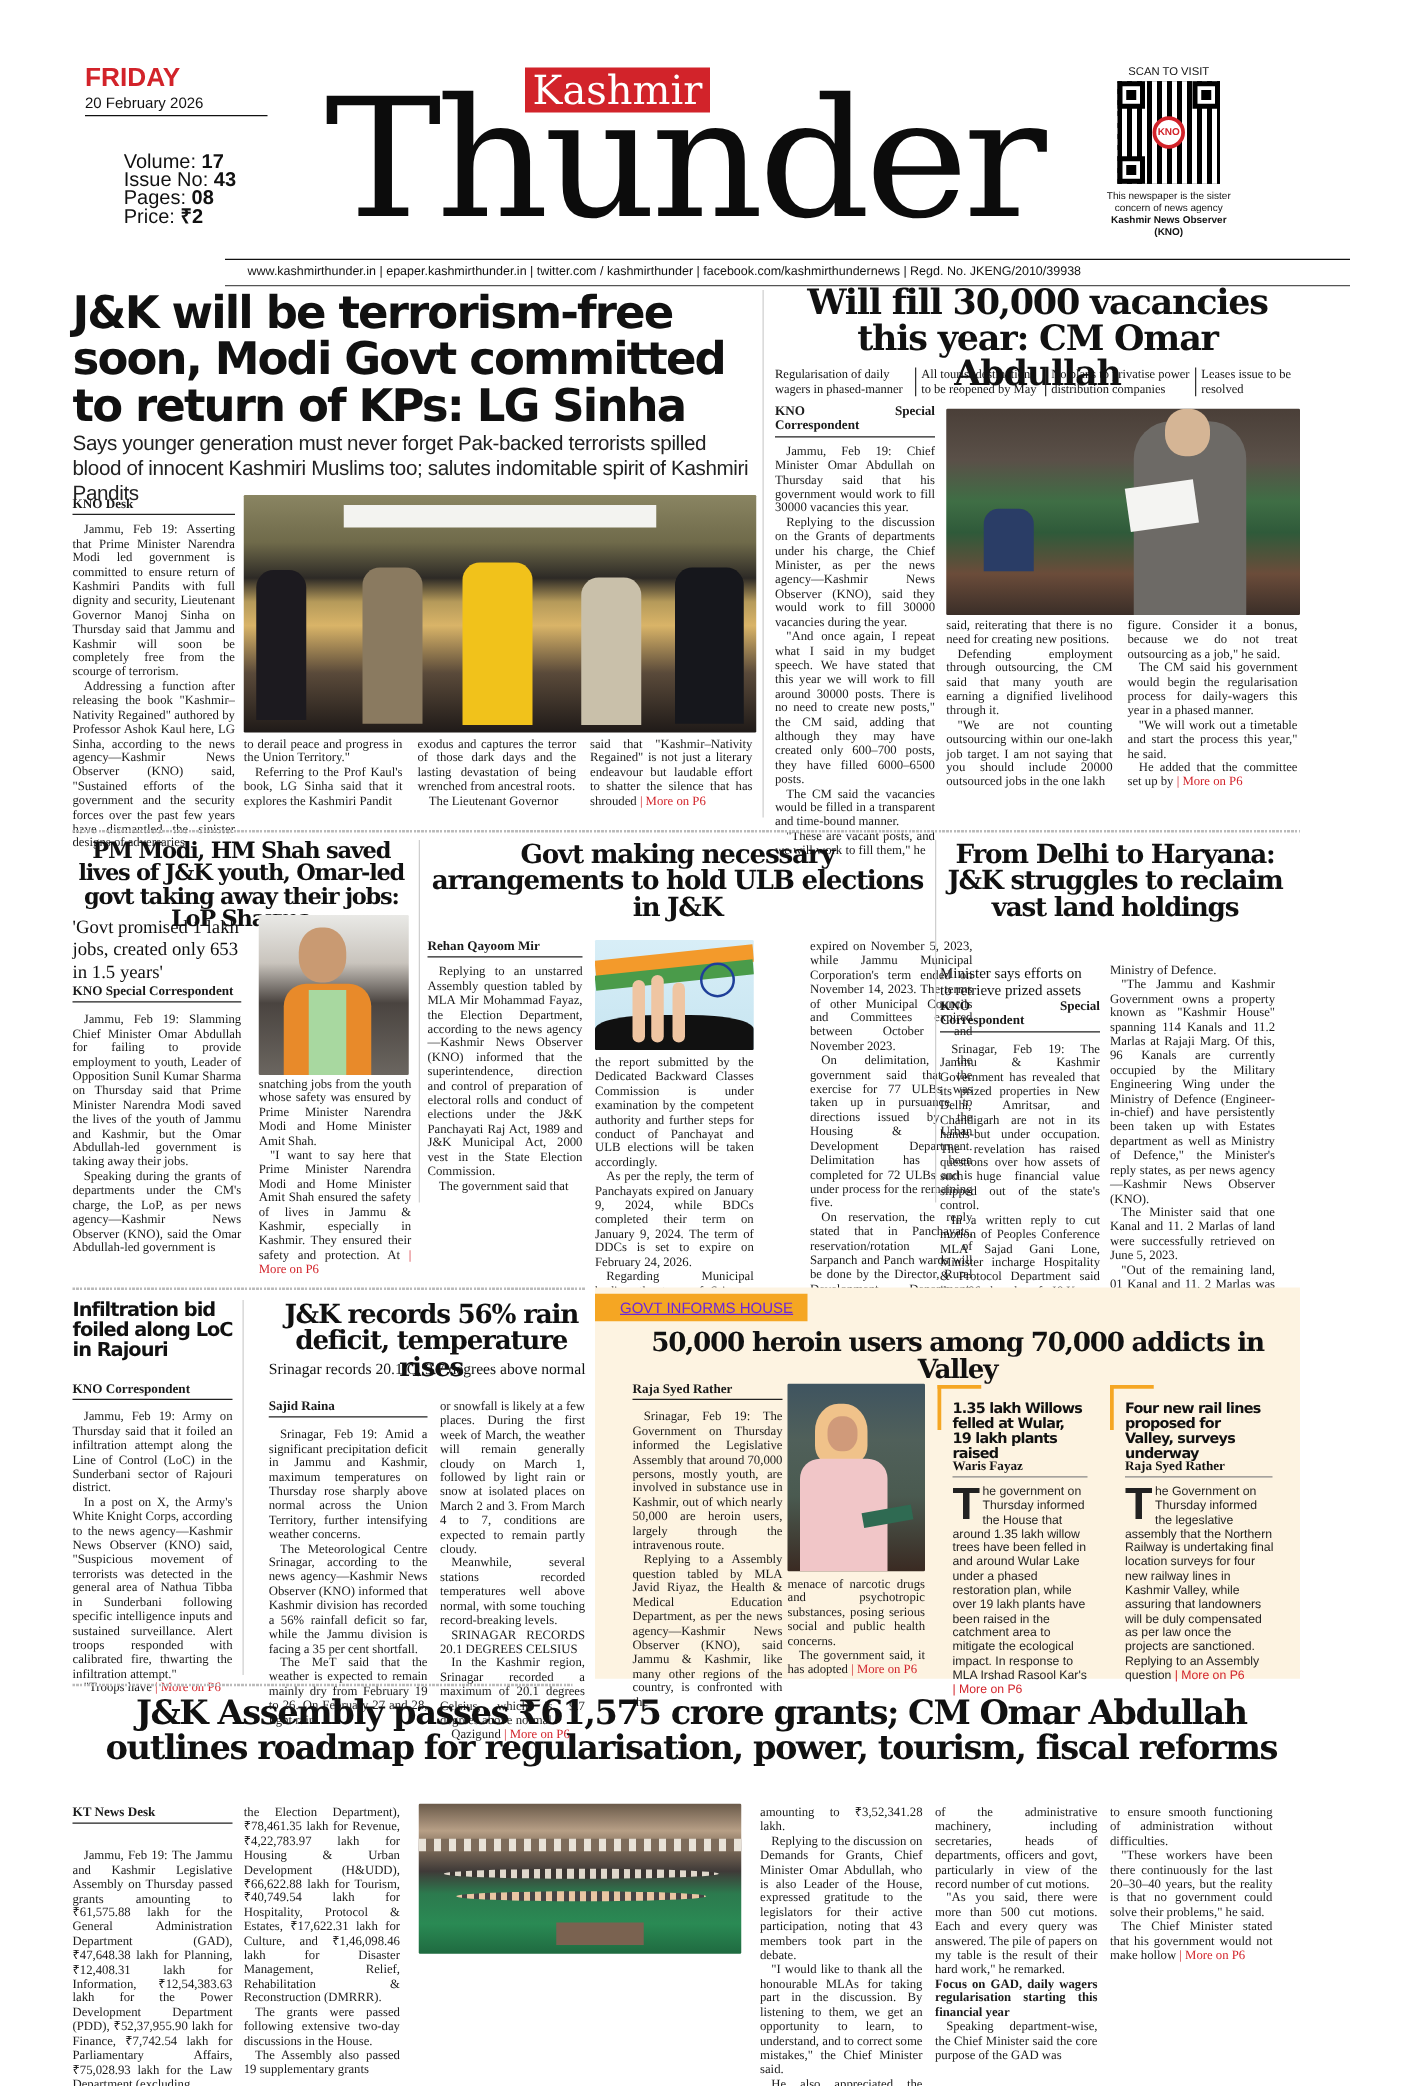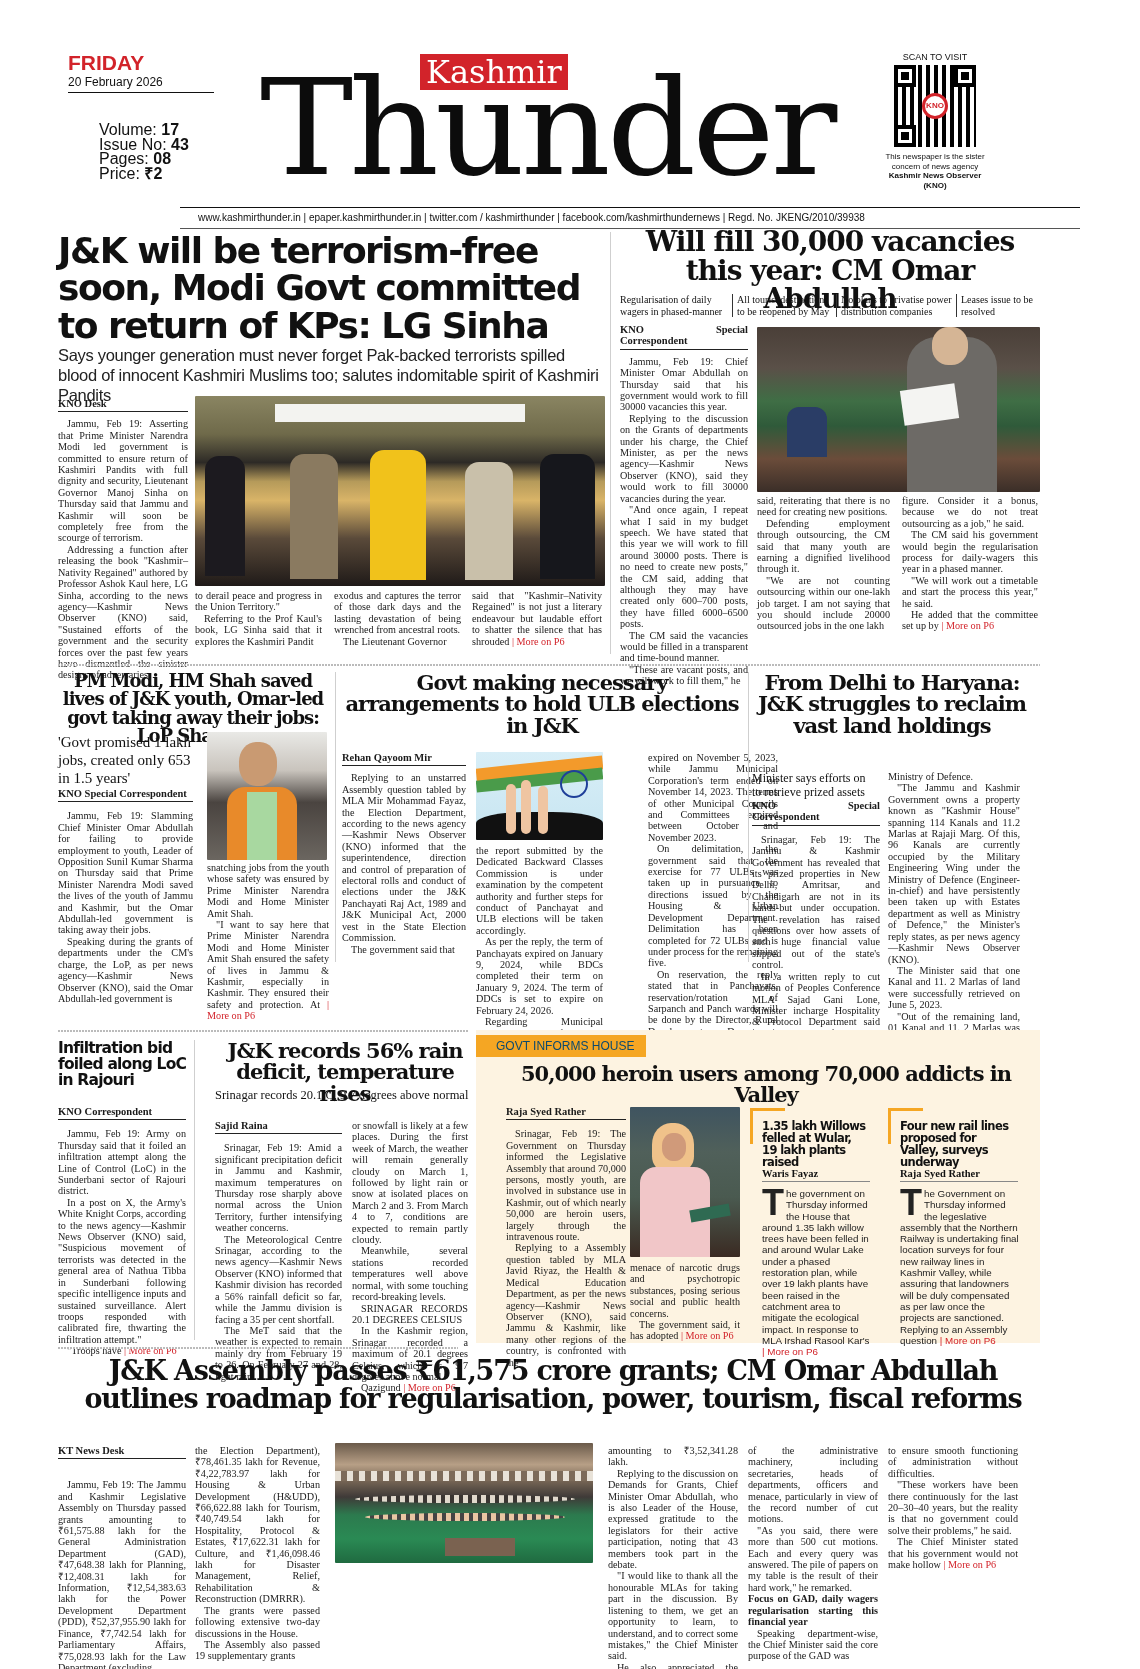--- a/index.html
+++ b/index.html
@@ -210,21 +210,21 @@
 </div>
 <div class="abs body-text" style="left:352px;top:1120px;width:116px;">
   <p style="text-indent:0;">or snowfall is likely at a few places. During the first week of March, the weather will remain generally cloudy on March 1, followed by light rain or snow at isolated places on March 2 and 3. From March 4 to 7, conditions are expected to remain partly cloudy.</p>
   <p>Meanwhile, several stations recorded temperatures well above normal, with some touching record-breaking levels.</p>
   <p>SRINAGAR RECORDS 20.1 DEGREES CELSIUS</p>
   <p>In the Kashmir region, Srinagar recorded a maximum of 20.1 degrees Celsius, which is 9.7 degrees above normal.</p>
   <p><span>Qazigund</span> <span class="more">| More on P6</span></p>
 </div>
 
 <div class="abs" style="left:476px;top:1030px;width:564px;height:313px;background:#fdf3e1;"></div>
-<div class="abs sans" style="left:476px;top:1035px;width:170px;height:22px;background:#f5a623;color:#0c4a6e;font-size:12px;line-height:22px;padding-left:20px;">GOVT INFORMS HOUSE</div>
+<div class="abs sans" style="left:476px;top:1035px;width:170px;height:22px;background:#f5a623;color:#6d28d9;font-size:12px;line-height:22px;padding-left:20px;text-decoration:underline;">GOVT INFORMS HOUSE</div>
 <div class="abs h-serif" style="left:506px;top:1063px;width:520px;font-size:21px;">50,000 heroin users among 70,000 addicts in Valley</div>
 <div class="abs body-text" style="left:506px;top:1106px;width:120px;">
   <div class="byline" style="margin-bottom:8px;">Raja Syed Rather</div>
   <p>Srinagar, Feb 19: The Government on Thursday informed the Legislative Assembly that around 70,000 persons, mostly youth, are involved in substance use in Kashmir, out of which nearly 50,000 are heroin users, largely through the intravenous route.</p>
   <p>Replying to a Assembly question tabled by MLA Javid Riyaz, the Health &amp; Medical Education Department, as per the news agency—Kashmir News Observer (KNO), said Jammu &amp; Kashmir, like many other regions of the country, is confronted with the</p>
 </div>
 <div class="photo" style="left:630px;top:1107px;width:110px;height:150px;background:linear-gradient(180deg,#3f5460 0%,#50605a 30%,#4a5a50 60%,#3a2a22 100%);">
   <div style="position:absolute;left:22px;top:16px;width:42px;height:48px;background:#f0c28a;border-radius:45% 45% 30% 30%;"></div>
   <div style="position:absolute;left:32px;top:26px;width:24px;height:28px;background:#d09a7a;border-radius:45%;"></div>
   <div style="position:absolute;left:10px;top:60px;width:70px;height:90px;background:#f1c6c8;border-radius:16px 16px 0 0;"></div>
@@ -267,21 +267,21 @@
   <div style="position:absolute;left:30px;top:70px;width:200px;height:8px;background:repeating-linear-gradient(90deg,#e9c6a3 0 5px,#444 5px 9px);border-radius:50%;"></div>
   <div style="position:absolute;left:110px;top:95px;width:70px;height:18px;background:#7a6250;"></div>
 </div>
 <div class="abs body-text" style="left:608px;top:1445px;width:130px;">
   <p style="text-indent:0;">amounting to ₹3,52,341.28 lakh.</p>
   <p>Replying to the discussion on Demands for Grants, Chief Minister Omar Abdullah, who is also Leader of the House, expressed gratitude to the legislators for their active participation, noting that 43 members took part in the debate.</p>
   <p>"I would like to thank all the honourable MLAs for taking part in the discussion. By listening to them, we get an opportunity to learn, to understand, and to correct some mistakes," the Chief Minister said.</p>
   <p>He also appreciated the efforts</p>
 </div>
 <div class="abs body-text" style="left:748px;top:1445px;width:130px;">
-  <p style="text-indent:0;">of the administrative machinery, including secretaries, heads of departments, officers and menace, particularly in view of the record number of cut motions.</p>
+  <p style="text-indent:0;">of the administrative machinery, including secretaries, heads of departments, officers and govt, particularly in view of the record number of cut motions.</p>
   <p>"As you said, there were more than 500 cut motions. Each and every query was answered. The pile of papers on my table is the result of their hard work," he remarked.</p>
   <p style="font-weight:bold;text-indent:0;">Focus on GAD, daily wagers regularisation starting this financial year</p>
   <p>Speaking department-wise, the Chief Minister said the core purpose of the GAD was</p>
 </div>
 <div class="abs body-text" style="left:888px;top:1445px;width:130px;">
   <p style="text-indent:0;">to ensure smooth functioning of administration without difficulties.</p>
   <p>"These workers have been there continuously for the last 20–30–40 years, but the reality is that no government could solve their problems," he said.</p>
   <p><span>The Chief Minister stated that his government would not make hollow</span> <span class="more">| More on P6</span></p>
 </div>
 

